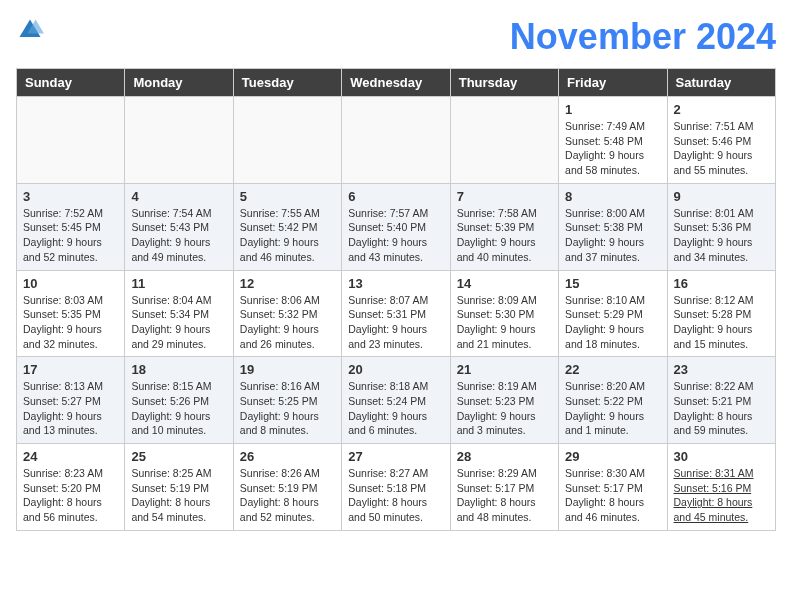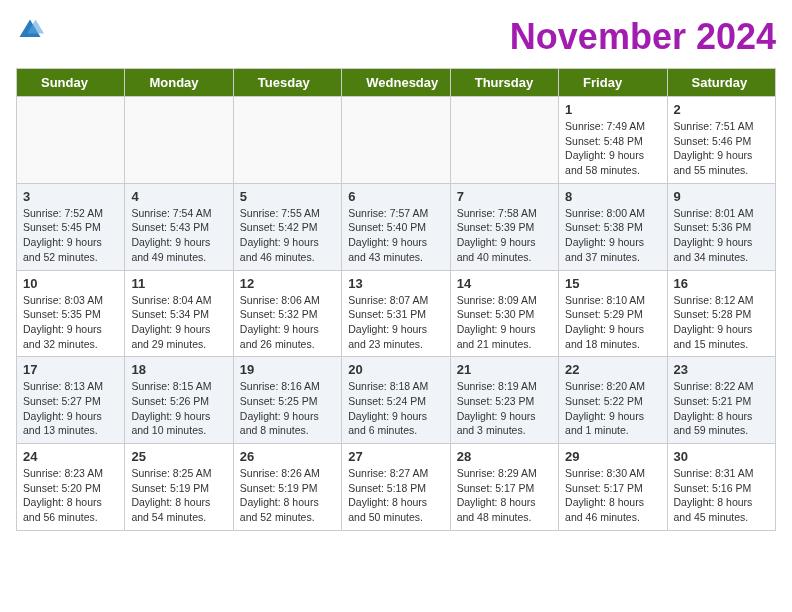--- a/index.html
+++ b/index.html
@@ -34,36 +34,36 @@
     .logo-icon {
       width: 28px;
       height: 28px;
     }
     .title-section {
       text-align: right;
     }
     .month-year {
       font-size: 36px;
       font-weight: bold;
-      color: #a21caf;
+      color: #3b82f6;
     }
     .location {
       font-size: 16px;
       color: #555;
     }
     .calendar-table {
       width: 100%;
       border-collapse: collapse;
       table-layout: fixed;
     }
     .calendar-table th {
-      background-color: #4d7c0f;
+      background-color: #404040;
       color: #fff;
       text-align: left;
-      padding: 6px 24px;
+      padding: 6px 8px;
       font-size: 13px;
       border: 1px solid #ccc;
     }
     .calendar-table td {
       vertical-align: top;
       padding: 5px 6px;
       border: 1px solid #ccc;
       font-size: 11px;
       color: #333;
       height: 80px;
@@ -299,19 +299,19 @@
 Daylight: 8 hours and 48 minutes.</div>
         </td>
         <td>
           <span class="day-number">29</span>
           <div class="day-info" style="white-space: pre-line;">Sunrise: 8:30 AM
 Sunset: 5:17 PM
 Daylight: 8 hours and 46 minutes.</div>
         </td>
         <td>
           <span class="day-number">30</span>
-          <div class="day-info" style="white-space: pre-line;">Sunrise: 8:31 AM
+          <div class="day-info" style="white-space: pre-line; text-decoration: underline;">Sunrise: 8:31 AM
 Sunset: 5:16 PM
 Daylight: 8 hours and 45 minutes.</div>
         </td>
       </tr>
     </tbody>
 </table>
 
 </body></html>

